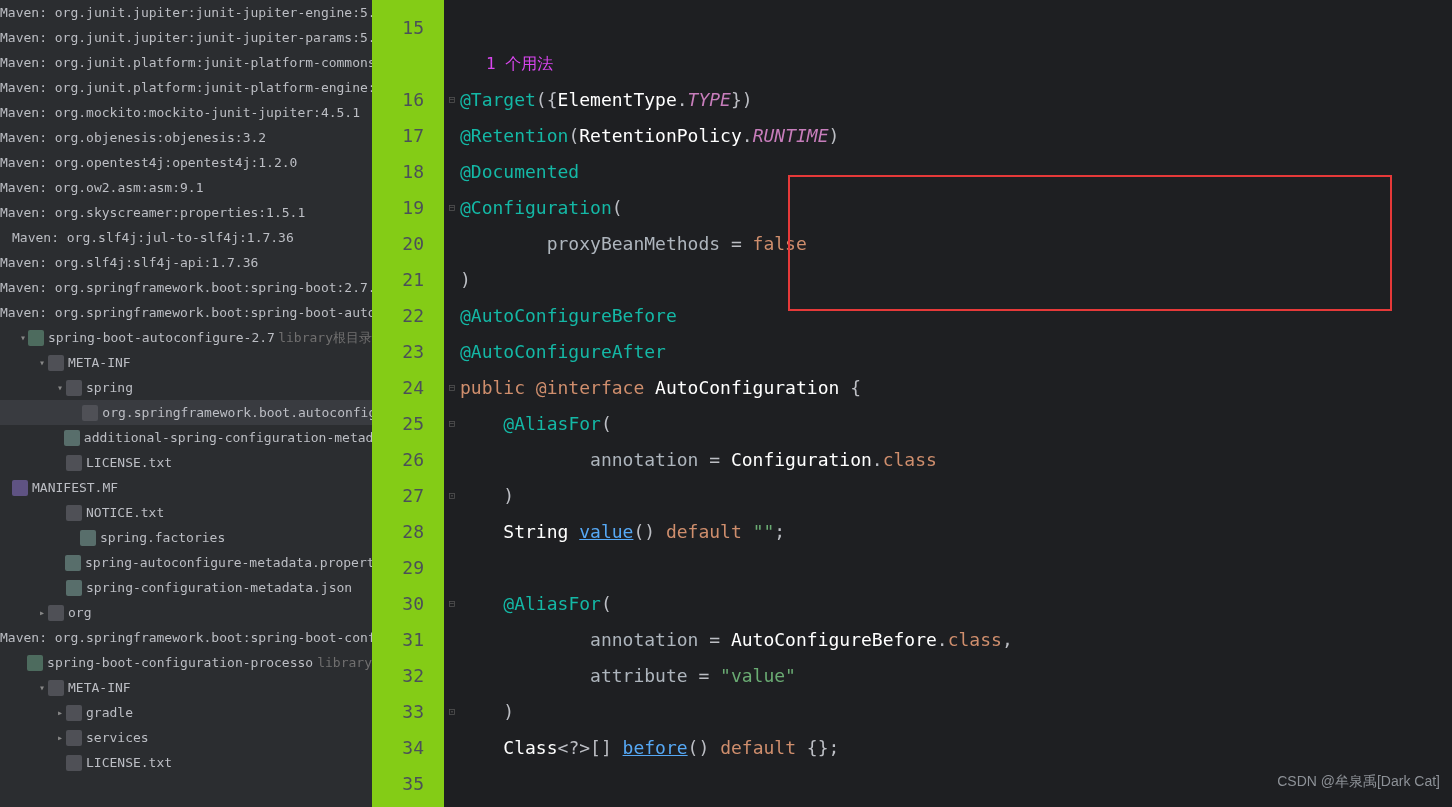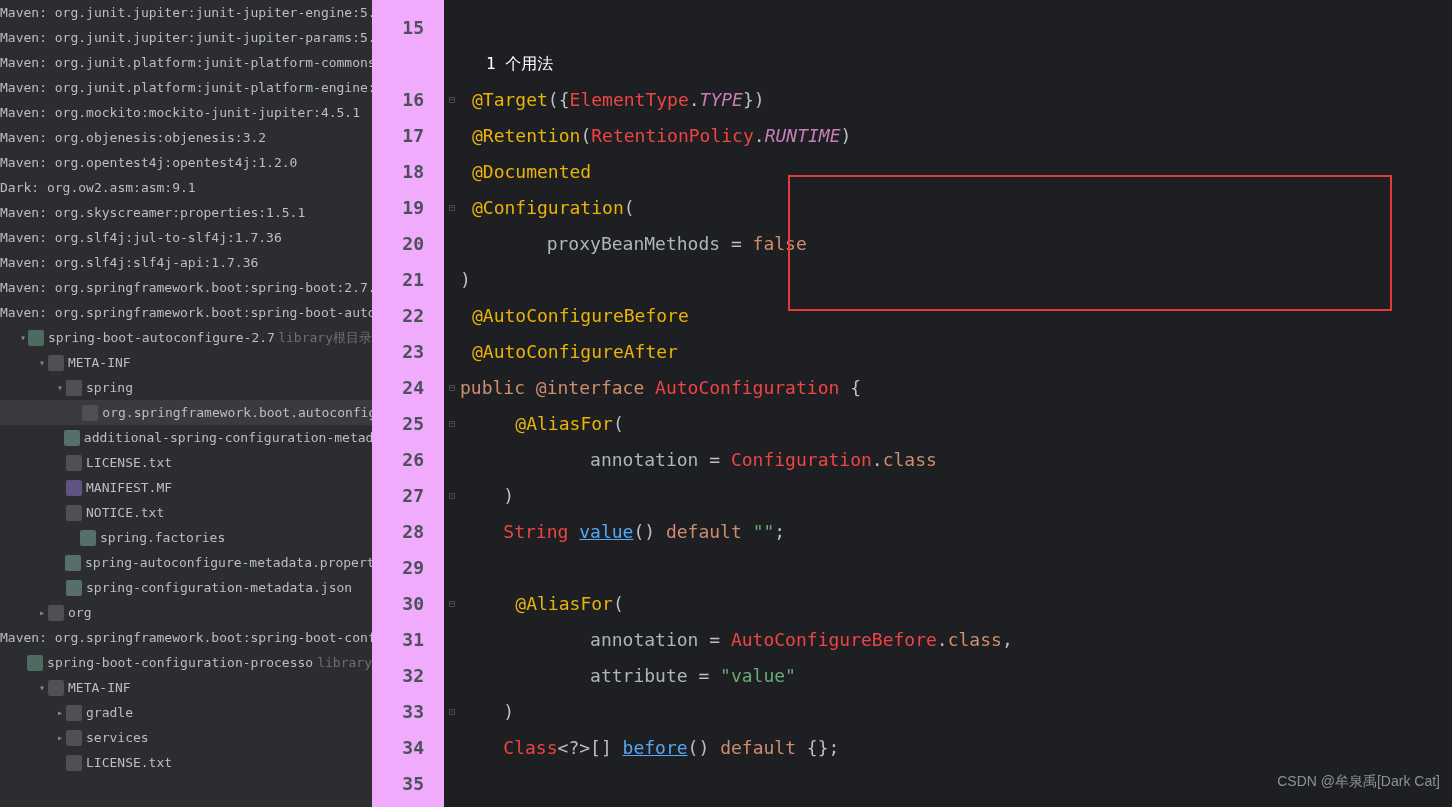--- a/index.html
+++ b/index.html
@@ -67,27 +67,26 @@
   background: #1e1f22;
   display: flex;
   font-family: 'Consolas', 'Microsoft YaHei', monospace;
   font-size: 18px;
   line-height: 36px;
   position: relative;
   overflow: hidden;
 }
 .gutter {
   width: 72px;
-  background: #f0abfc;
+  background: #84cc16;
   color: #4b5059;
   text-align: right;
   padding-right: 20px;
   padding-top: 10px;
   user-select: none;
-  font-weight: bold;
 }
 .gutter .ln {
   height: 36px;
 }
 .fold-col {
   width: 16px;
   padding-top: 10px;
 }
 .fold-col .fm {
   height: 36px;
@@ -100,38 +99,38 @@
 .code {
   padding-top: 10px;
   white-space: pre;
   position: relative;
 }
 .code .line {
   height: 36px;
 }
 .hint-line {
   font-size: 16px;
-  color: #ffffff;
+  color: #d946ef;
   height: 36px;
   display: flex;
   align-items: center;
   padding-left: 26px;
 }
 .highlight-box {
   position: absolute;
   border: 2px solid #e63939;
   left: 416px;
   top: 175px;
   width: 604px;
   height: 136px;
   pointer-events: none;
 }
-.c-annot { color: #eab308; margin-left: 12px; }
+.c-annot { color: #14b8a6; }
 .c-kw { color: #cf8e6d; }
-.c-type { color: #ef4444; }
+.c-type { color: #ffffff; }
 .c-static { color: #c77dbb; font-style: italic; }
 .c-param { color: #aeb5bd; }
 .c-paren { color: #bcbec4; }
 .c-str { color: #6aab73; }
 .c-punct { color: #bcbec4; }
 .c-method { color: #56a8f5; text-decoration: underline; }
 .watermark {
   position: absolute;
   bottom: 8px;
   right: 12px;
@@ -159,26 +158,26 @@
     <div class="tree-item" style="padding-left: 0px;">
       <span class="label">Maven: org.mockito:mockito-junit-jupiter:4.5.1</span>
     </div>
     <div class="tree-item" style="padding-left: 0px;">
       <span class="label">Maven: org.objenesis:objenesis:3.2</span>
     </div>
     <div class="tree-item" style="padding-left: 0px;">
       <span class="label">Maven: org.opentest4j:opentest4j:1.2.0</span>
     </div>
     <div class="tree-item" style="padding-left: 0px;">
-      <span class="label">Dark: org.ow2.asm:asm:9.1</span>
+      <span class="label">Maven: org.ow2.asm:asm:9.1</span>
     </div>
     <div class="tree-item" style="padding-left: 0px;">
       <span class="label">Maven: org.skyscreamer:properties:1.5.1</span>
     </div>
-    <div class="tree-item" style="padding-left: 0px;">
+    <div class="tree-item" style="padding-left: 12px;">
       <span class="label">Maven: org.slf4j:jul-to-slf4j:1.7.36</span>
     </div>
     <div class="tree-item" style="padding-left: 0px;">
       <span class="label">Maven: org.slf4j:slf4j-api:1.7.36</span>
     </div>
     <div class="tree-item" style="padding-left: 0px;">
       <span class="label">Maven: org.springframework.boot:spring-boot:2.7.2</span>
     </div>
     <div class="tree-item" style="padding-left: 0px;">
       <span class="label">Maven: org.springframework.boot:spring-boot-autoconfigure</span>
@@ -207,21 +206,21 @@
     <div class="tree-item" style="padding-left: 54px;">
       <span class="chevron"> </span>
       <span class="icon icon-json"></span>
       <span class="label">additional-spring-configuration-metadata.json</span>
     </div>
     <div class="tree-item" style="padding-left: 54px;">
       <span class="chevron"> </span>
       <span class="icon icon-file"></span>
       <span class="label">LICENSE.txt</span>
     </div>
-    <div class="tree-item" style="padding-left: 54px; text-align: center;">
+    <div class="tree-item" style=" text-align: center;">
       <span class="chevron"> </span>
       <span class="icon icon-mf"></span>
       <span class="label">MANIFEST.MF</span>
     </div>
     <div class="tree-item" style="padding-left: 54px;">
       <span class="chevron"> </span>
       <span class="icon icon-file"></span>
       <span class="label">NOTICE.txt</span>
     </div>
     <div class="tree-item" style="padding-left: 68px;">

